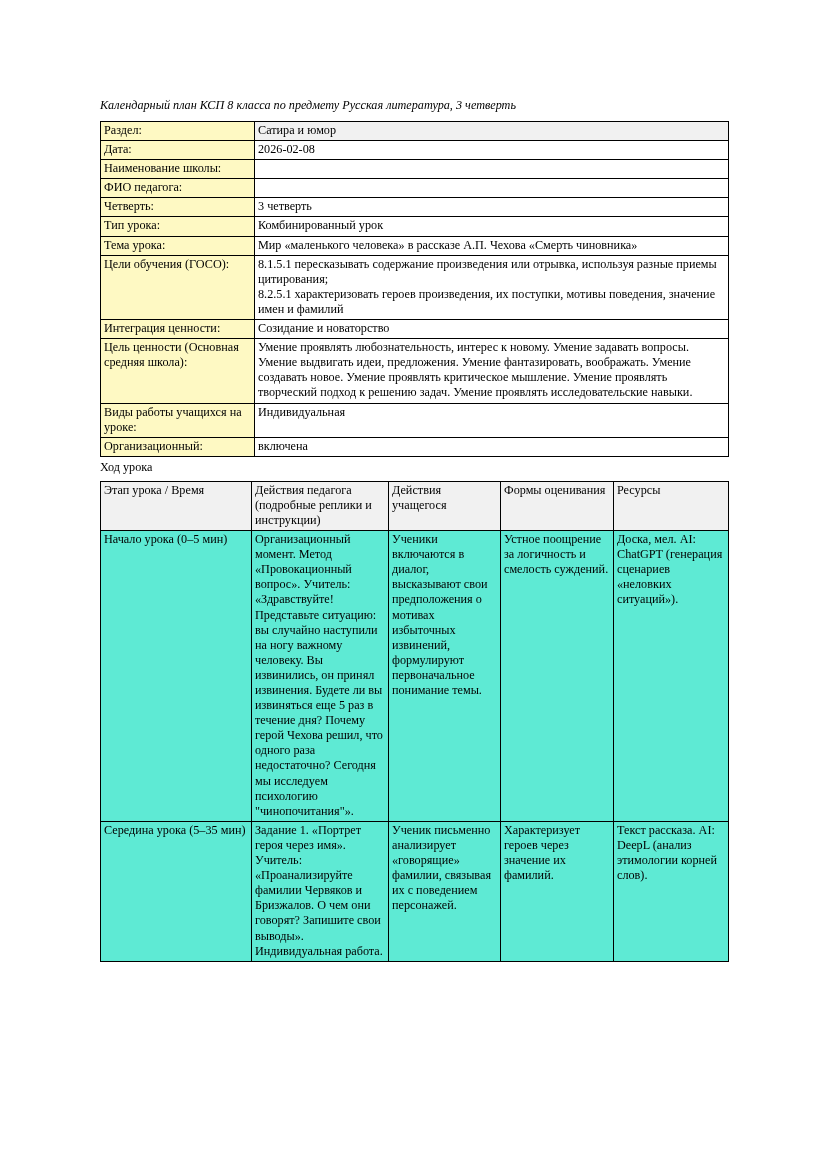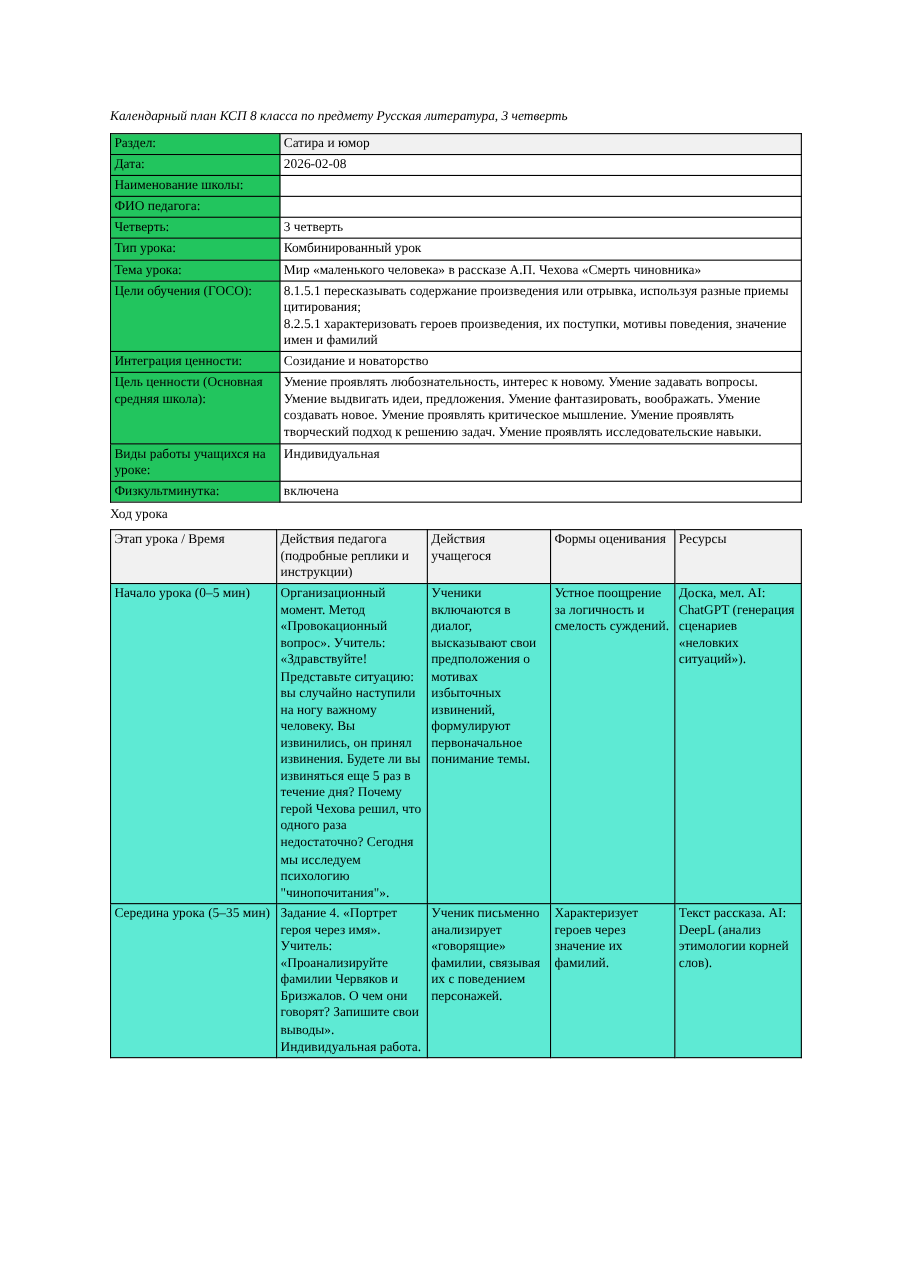--- a/index.html
+++ b/index.html
@@ -47,21 +47,21 @@
     text-align: left;
     font-weight: normal;
     word-wrap: break-word;
     overflow-wrap: break-word;
     hyphens: none;
   }
   
   #info-table col.c-label { width: 154px; }
   #info-table col.c-value { width: 474px; }
   #info-table td.label {
-    background: #22c55e;
+    background: #fef9c3;
   }
   #info-table td.value {
     background: #ffffff;
   }
   #info-table tr.shaded td.value {
     background: #f1f1f1;
   }
   
   #flow-table { margin-top: 0; }
   #flow-table col.f1 { width: 151px; }
@@ -127,21 +127,21 @@
         </tr>
         <tr>
           <td class="label">Цель ценности (Основная средняя школа):</td>
           <td class="value">Умение проявлять любознательность, интерес к новому. Умение задавать вопросы. Умение выдвигать идеи, предложения. Умение фантазировать, воображать. Умение создавать новое. Умение проявлять критическое мышление. Умение проявлять творческий подход к решению задач. Умение проявлять исследовательские навыки.</td>
         </tr>
         <tr>
           <td class="label">Виды работы учащихся на уроке:</td>
           <td class="value">Индивидуальная</td>
         </tr>
         <tr>
-          <td class="label">Физкультминутка:</td>
+          <td class="label">Организационный:</td>
           <td class="value">включена</td>
         </tr>
       </tbody>
   </table>
 
   <p class="section-caption">Ход урока</p>
 
   <table id="flow-table">
     <colgroup>
       <col class="f1">
@@ -162,21 +162,21 @@
     <tbody>
         <tr>
           <td>Начало урока (0–5 мин)</td>
           <td>Организационный момент. Метод «Провокационный вопрос». Учитель: «Здравствуйте! Представьте ситуацию: вы случайно наступили на ногу важному человеку. Вы извинились, он принял извинения. Будете ли вы извиняться еще 5 раз в течение дня? Почему герой Чехова решил, что одного раза недостаточно? Сегодня мы исследуем психологию "чинопочитания"».</td>
           <td>Ученики включаются в диалог, высказывают свои предположения о мотивах избыточных извинений, формулируют первоначальное понимание темы.</td>
           <td>Устное поощрение за логичность и смелость суждений.</td>
           <td>Доска, мел. AI: ChatGPT (генерация сценариев «неловких ситуаций»).</td>
         </tr>
         <tr>
           <td>Середина урока (5–35 мин)</td>
-          <td>Задание 4. «Портрет героя через имя». Учитель: «Проанализируйте фамилии Червяков и Бризжалов. О чем они говорят? Запишите свои выводы». Индивидуальная работа.</td>
+          <td>Задание 1. «Портрет героя через имя». Учитель: «Проанализируйте фамилии Червяков и Бризжалов. О чем они говорят? Запишите свои выводы». Индивидуальная работа.</td>
           <td>Ученик письменно анализирует «говорящие» фамилии, связывая их с поведением персонажей.</td>
           <td>Характеризует героев через значение их фамилий.</td>
           <td>Текст рассказа. AI: DeepL (анализ этимологии корней слов).</td>
         </tr>
       </tbody>
   </table>
 
 </div>
 
 </body></html>

